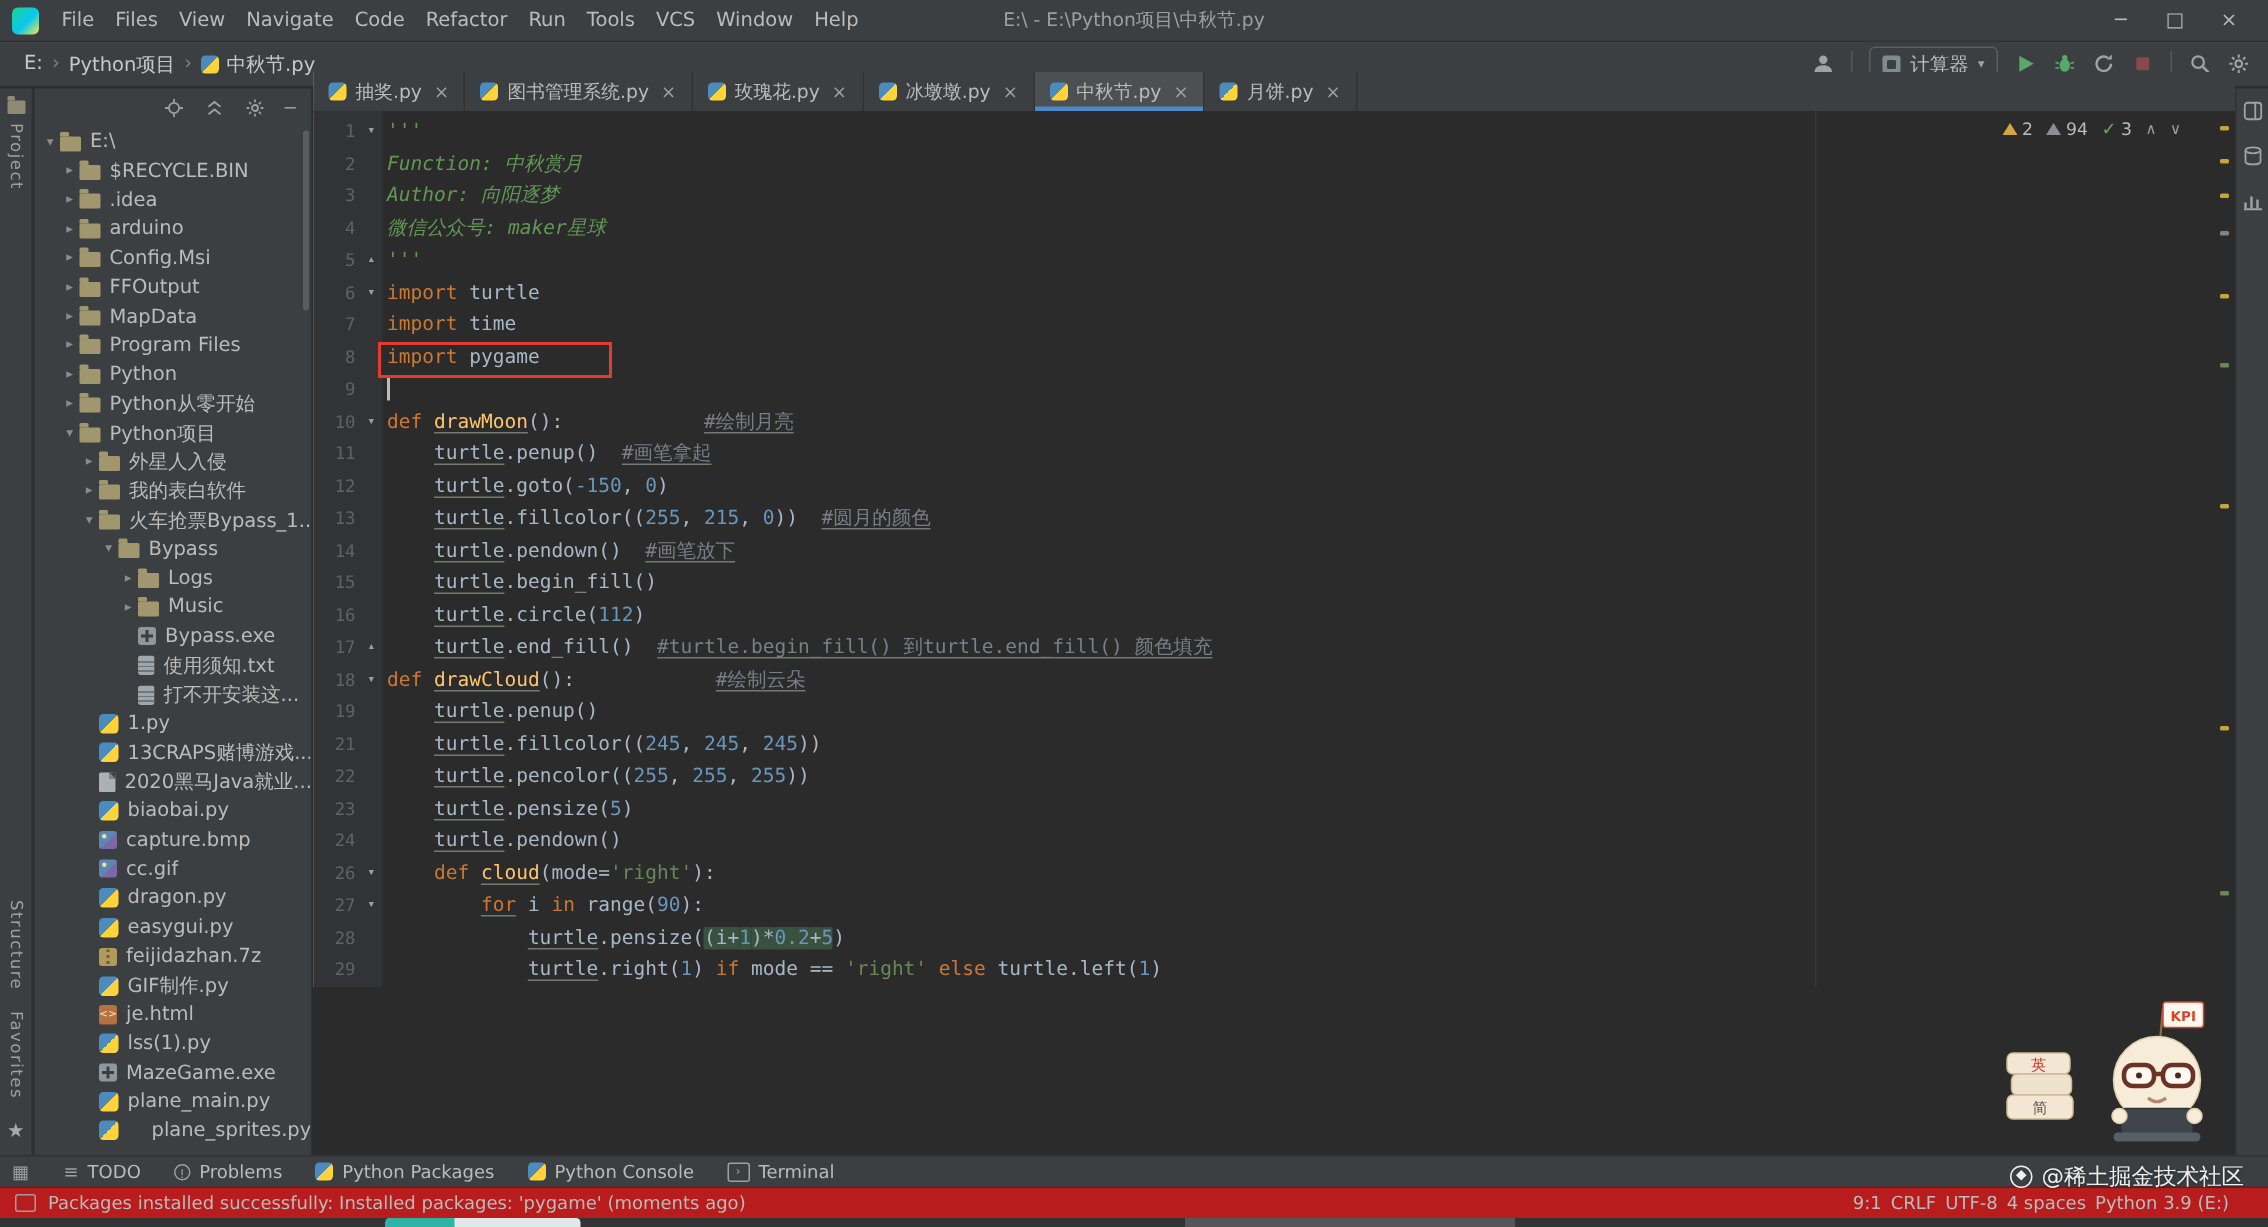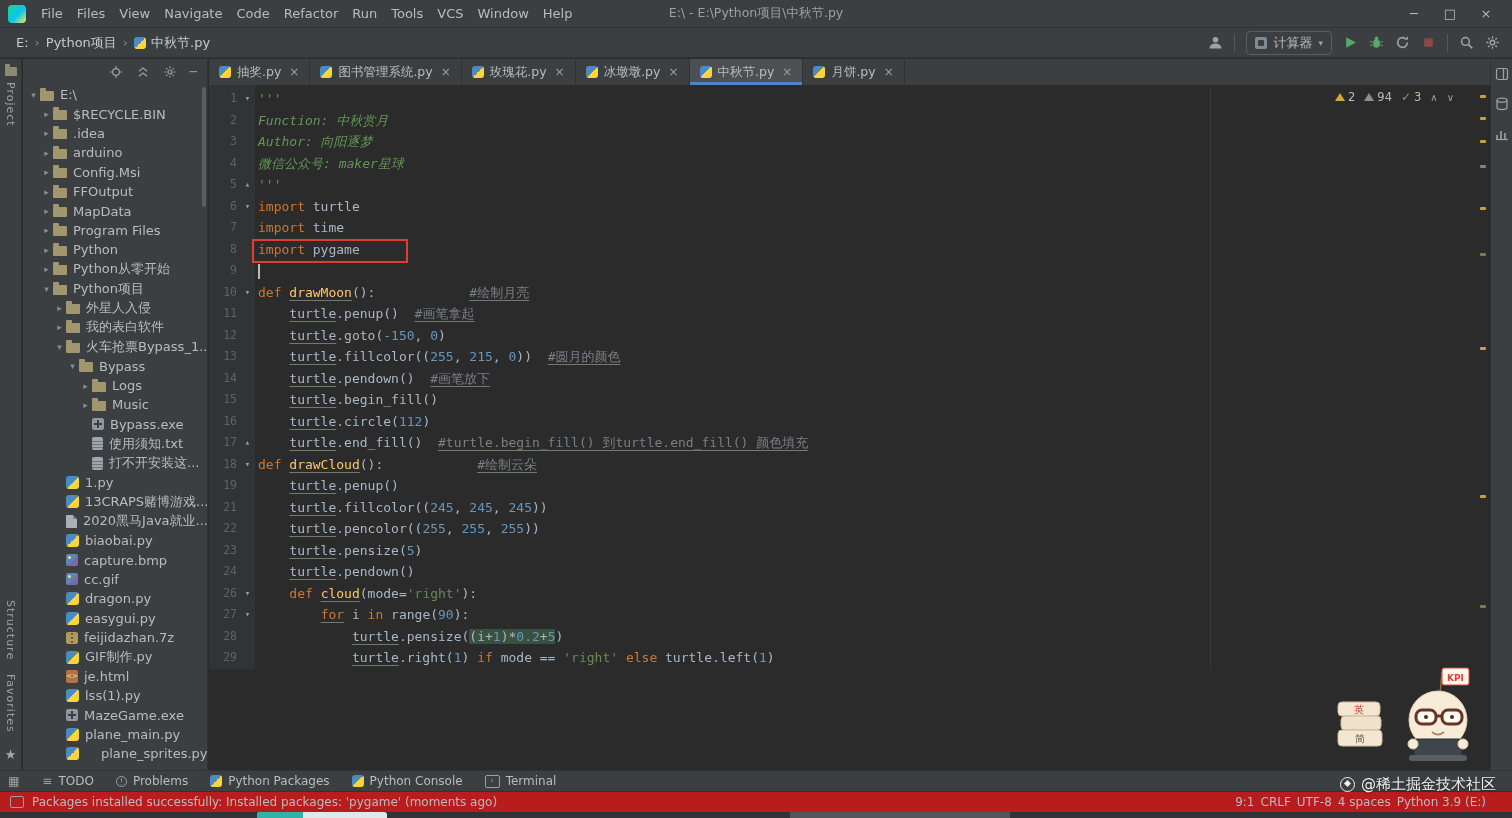--- a/index.html
+++ b/index.html
@@ -68,21 +68,21 @@
   .ico-img::before{content:"";position:absolute;top:2px;left:2px;width:3px;height:3px;border-radius:50%;background:#e8e0a8;}
   .ico-zip{width:12px;height:12px;border-radius:2px;background:#b09a5e;}
   .ico-zip::before{content:"";position:absolute;left:5px;top:1px;bottom:1px;width:2px;
                    background-image:repeating-linear-gradient(180deg,#6e5e33 0 2px,transparent 2px 4px);}
   .ico-html{width:12px;height:13px;border-radius:2px;background:#b5713f;}
   .ico-html::before{content:"<>";position:absolute;inset:0;font-size:7px;line-height:13px;text-align:center;color:#f5e7cd;}
   .ico-file{width:11px;height:13px;border-radius:1px;background:#a9b0b6;}
   .ico-file::before{content:"";position:absolute;top:0;right:0;border-left:4px solid #7d858b;border-top:4px solid #3c3f41;}
 
   
-  #editor-zone{position:absolute;left:209px;top:59px;width:1281px;height:610px;background:#7dd3fc;}
+  #editor-zone{position:absolute;left:209px;top:48px;width:1281px;height:610px;background:#7dd3fc;}
   #tab-bar{height:26px;background:#3c3f41;border-bottom:1px solid #323232;display:flex;align-items:stretch;}
   .tab{display:flex;align-items:center;gap:6px;padding:0 10px;border-right:1px solid #323232;font-size:12.5px;color:#bbbbbb;position:relative;cursor:default;}
   .tab.active{background:#4c5052;}
   .tab.active::after{content:"";position:absolute;left:0;right:0;bottom:0;height:3px;background:#4A88C7;}
   .tab-close{color:#9da0a3;font-size:12px;margin-left:2px;}
 
   #code-area{position:absolute;left:0;top:26px;right:0;bottom:0;overflow:hidden;padding-top:3px;
              background:linear-gradient(90deg,#313335 0 46px,#2b2b2b 46px);}
   .margin-guide{position:absolute;left:1001px;top:0;bottom:0;width:1px;background:#37393b;}
   .code-line{display:flex;height:21.5px;line-height:21.5px;white-space:pre;

